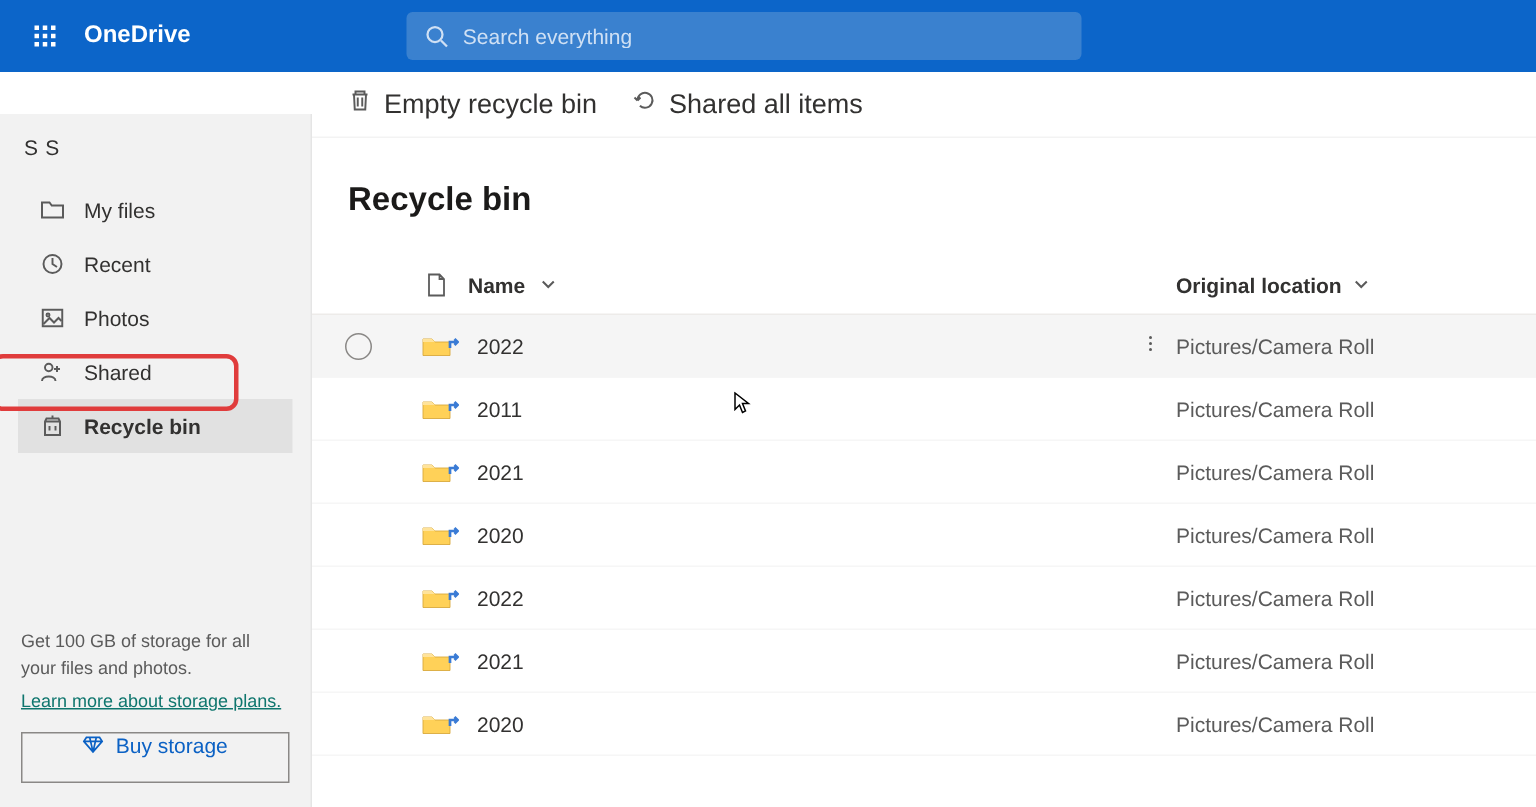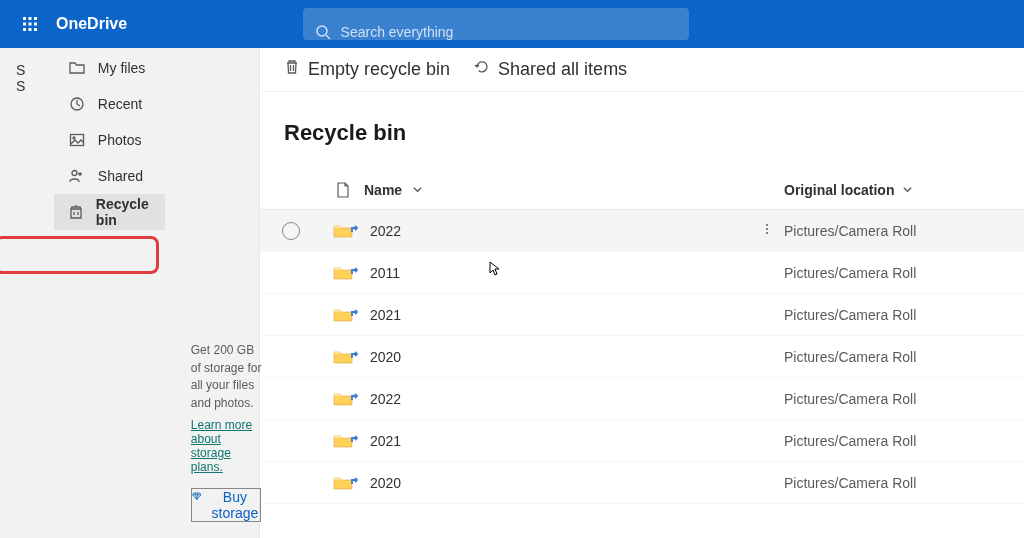--- a/index.html
+++ b/index.html
@@ -4,29 +4,29 @@
   <style>
     * { margin: 0; padding: 0; box-sizing: border-box; font-family: "Segoe UI", Arial, sans-serif; }
     body { width: 1024px; height: 538px; overflow: hidden; background: #fff; }
     
     
     .header { height: 48px; background: #0c65c9; display: flex; align-items: center; padding: 0 10px; }
     .waffle { width: 40px; height: 40px; display: flex; align-items: center; justify-content: center; cursor: pointer; }
     .waffle svg { width: 16px; height: 16px; fill: #fff; }
     .brand { color: #fff; font-size: 16px; font-weight: 600; margin-left: 6px; }
     .search-wrap { flex: 1; display: flex; justify-content: center; }
-    .search { width: 386px; height: 32px; background: #3a81cf; border-radius: 4px; display: flex; align-items: flex-end; padding: 0 12px; }
+    .search { width: 450px; height: 32px; background: #3a81cf; border-radius: 4px; display: flex; align-items: center; padding: 0 12px; }
     .search svg { width: 16px; height: 16px; stroke: #cfe0f4; fill: none; stroke-width: 1.5; }
     .search input { flex: 1; background: transparent; border: none; outline: none; color: #e5eefb; font-size: 14px; margin-left: 10px; }
     .search input::placeholder { color: #cfe0f4; }
     
     .body { display: flex; height: calc(100% - 48px); }
     
     
-    .sidebar { width: 260px; background: #f2f2f2; display: flex; flex-direction: row; border-right: 1px solid #e5e5e5; }
+    .sidebar { width: 208px; background: #f2f2f2; display: flex; flex-direction: column; border-right: 1px solid #e5e5e5; margin-top: 28px; }
     .user { padding: 14px 16px 14px 16px; font-size: 14px; color: #323130; font-weight: 400; letter-spacing: 0.5px; }
     .nav { list-style: none; padding: 2px 12px; }
     .nav-item { display: flex; align-items: center; height: 36px; padding: 0 14px; font-size: 14px; color: #323130; cursor: pointer; }
     .nav-item.selected { background: #e1e1e1; font-weight: 600; }
     .nav-item .ic { width: 18px; height: 18px; margin-right: 12px; display: flex; align-items: center; justify-content: center; }
     .nav-item .ic svg { width: 16px; height: 16px; stroke: #5b5b5b; fill: none; stroke-width: 1.3; }
     .highlight-box { position: absolute; border: 3px solid #e03c3c; border-radius: 8px; pointer-events: none; }
     
     .promo { margin-top: auto; padding: 12px 14px 16px 14px; font-size: 12px; color: #5b5b5b; }
     .promo-text { line-height: 1.45; }
@@ -145,21 +145,21 @@
           <span class="ic">
             <svg viewBox="0 0 16 16">
               <path d="M4 3 L12 3 L13 5 L13 14 L3 14 L3 5 Z M3 5 L13 5 M8 3 L8 1"></path>
               <path d="M6 8 L6 11 M10 8 L10 11"></path>
             </svg>
           </span>
           <span>Recycle bin</span>
         </li>
       </ul>
     <div class="promo">
-      <div class="promo-text">Get 200 GB of storage for all your files and photos.</div>
+      <div class="promo-text">Get 100 GB of storage for all your files and photos.</div>
       <a class="promo-link">Learn more about storage plans.</a>
       <button class="buy-btn">
         <svg viewBox="0 0 16 16">
             <path d="M3 3 L13 3 L15 6 L8 14 L1 6 Z M1 6 L15 6 M5.5 3 L8 14 M10.5 3 L8 14"></path>
           </svg>
         <span>Buy storage</span>
       </button>
     </div>
   </div>
 

